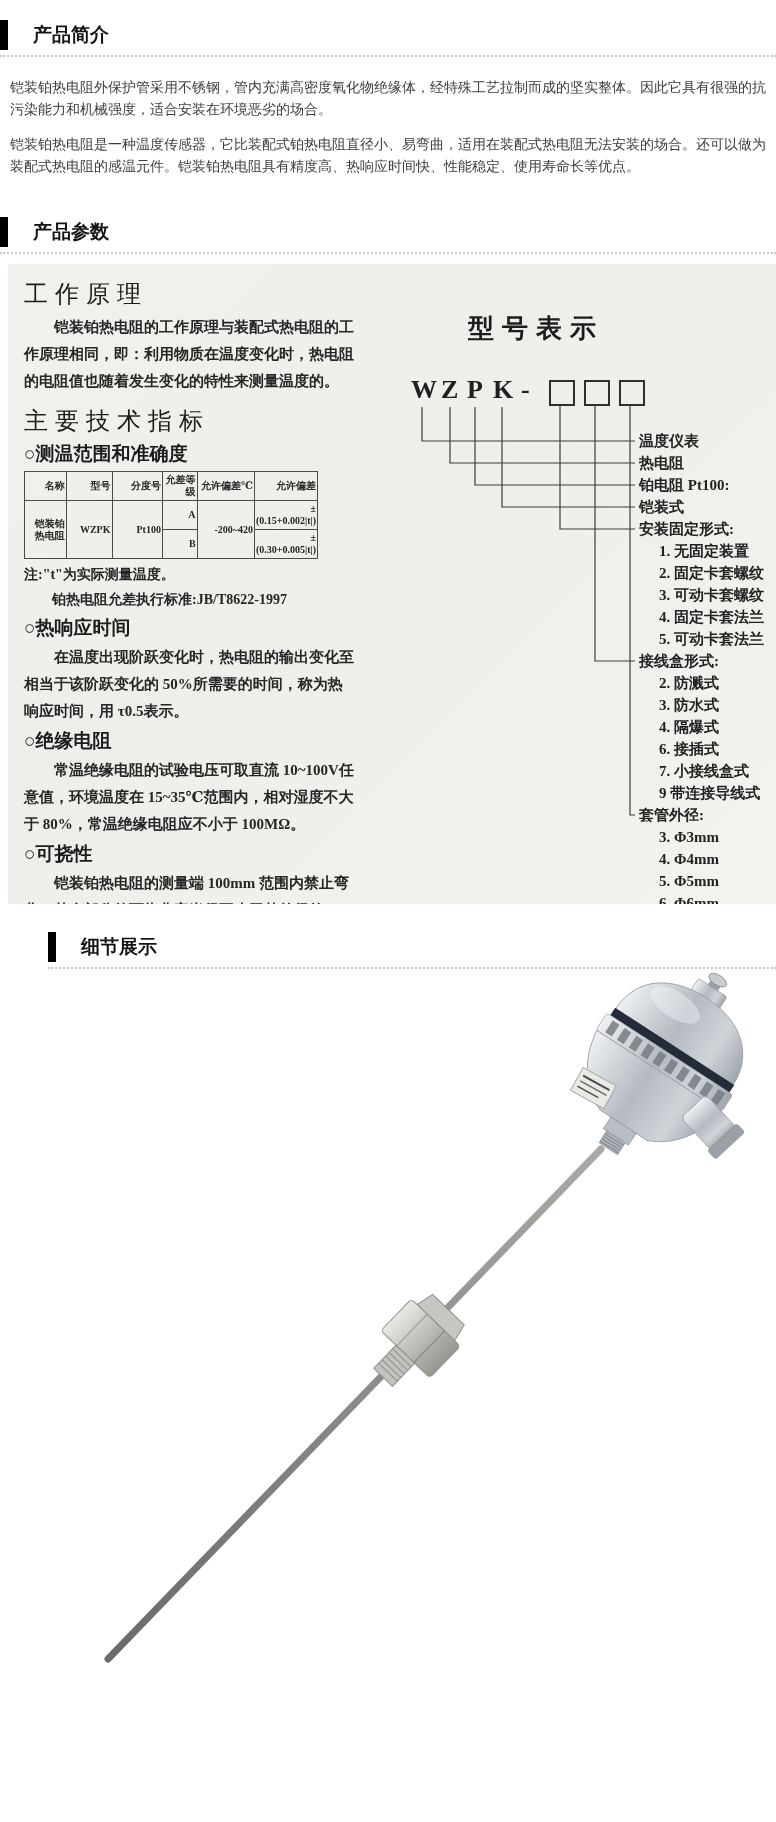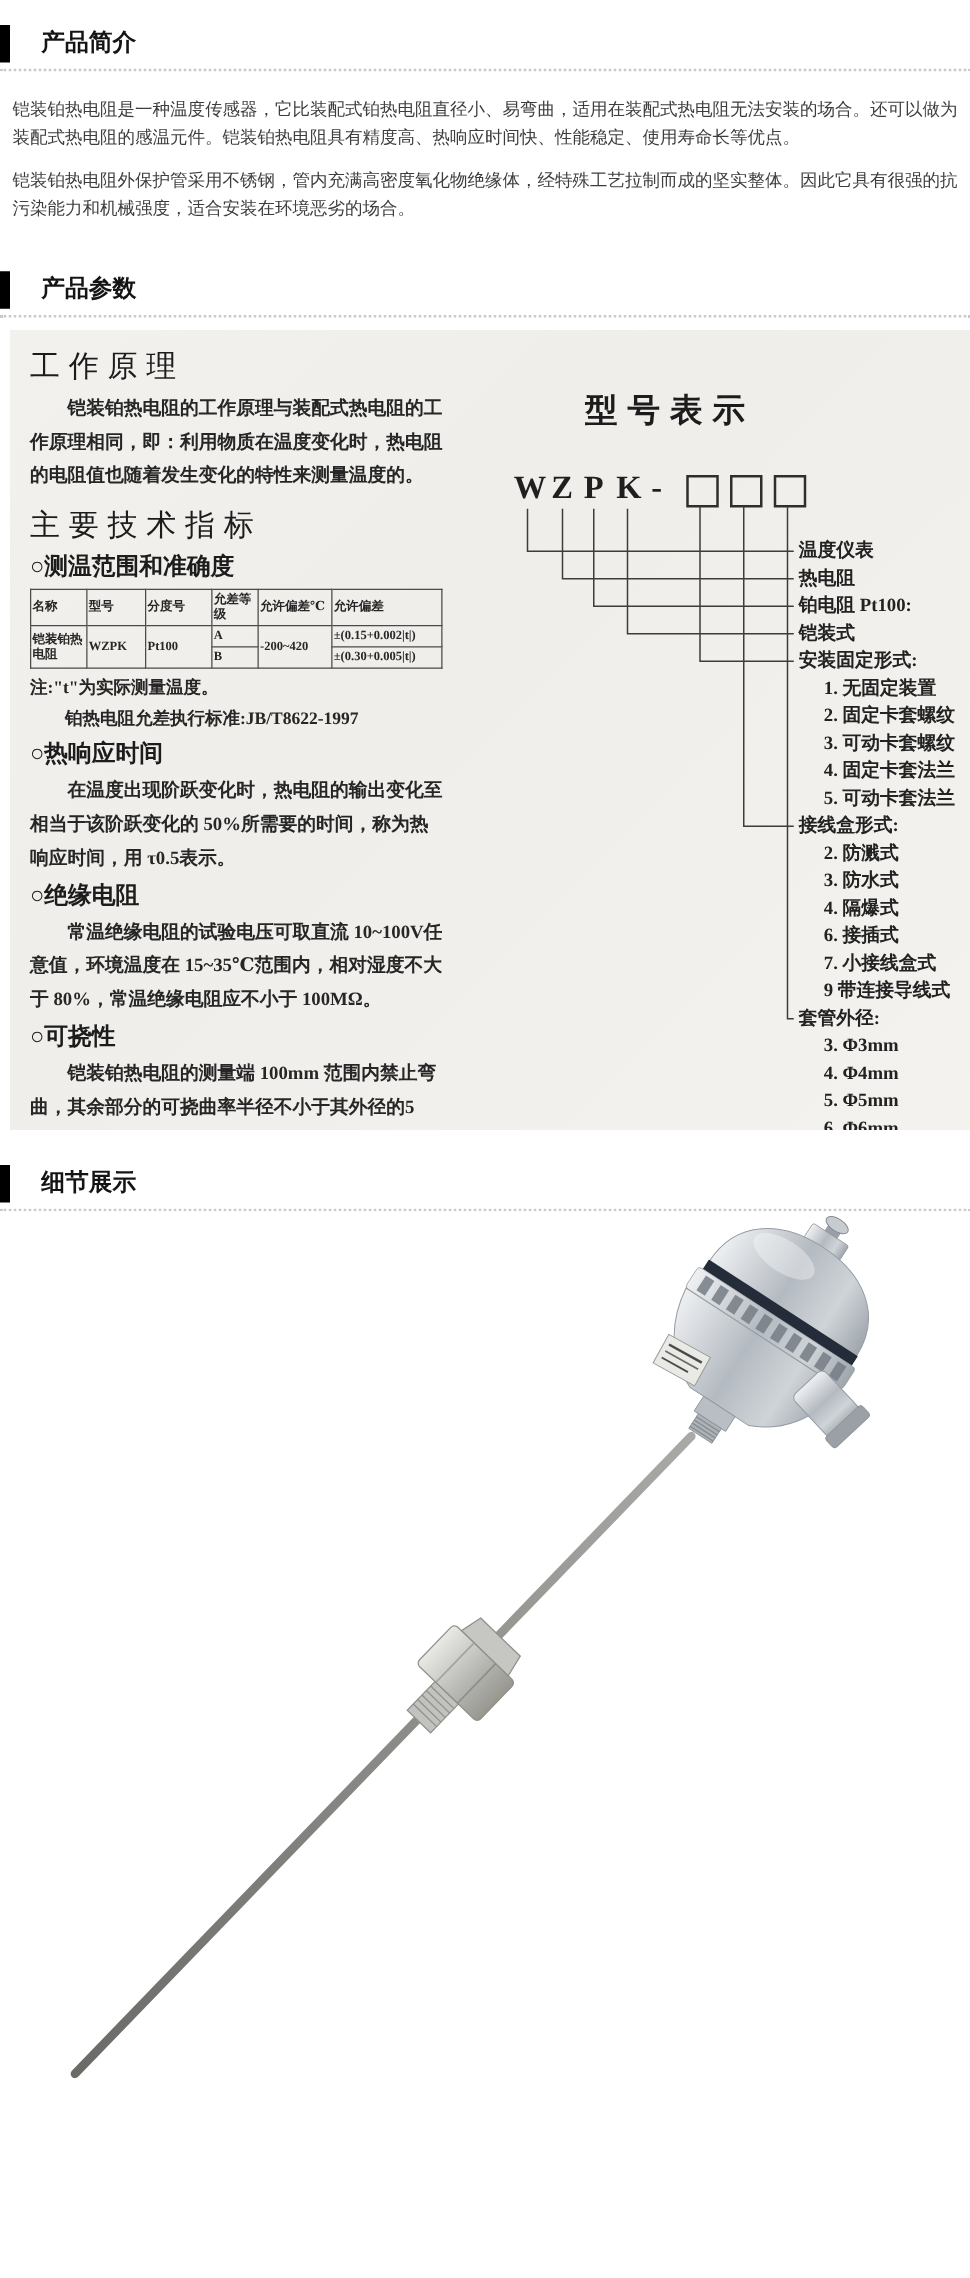--- a/index.html
+++ b/index.html
@@ -18,22 +18,22 @@
   .scan { position:relative; margin:10px 0 0 8px; width:768px; height:640px;
           background:linear-gradient(135deg,#f2f1ee 0%,#efeeeb 40%,#f3f2ef 100%);
           font-family:"Liberation Serif","DejaVu Serif",serif; color:#262626; overflow:hidden; }
   .scan-left { position:absolute; left:16px; top:8px; width:330px; }
   .scan h3.big { font-size:24px; letter-spacing:7px; font-weight:400; margin:6px 0 4px 0; line-height:32px; color:#1c1c1c;}
   .scan h4.sub { font-size:19px; font-weight:700; margin:3px 0; line-height:26px; color:#1c1c1c;}
   .scan p.body { font-size:15px; font-weight:600; line-height:27px; margin:2px 0; text-indent:2em; }
   .scan p.note { font-size:14px; font-weight:600; line-height:24px; margin:1px 0; }
   .scan p.note.ind { text-indent:2em; }
 
-  table.spec { border-collapse:collapse; width:330px; margin:4px 0 4px 0;
-               font-size:10px; font-weight:600; text-align:left; }
+  table.spec { border-collapse:collapse; width:294px; margin:4px 0 4px 0;
+               font-size:10px; font-weight:600; text-align:right; }
   table.spec td,table.spec th { border:1px solid #4a4a4a; padding:2px 1px; line-height:12px; }
 
   .scan-right { position:absolute; left:355px; top:0; width:413px; height:640px;margin-top:31px; }
   .scan-right svg.lines { position:absolute; left:0; top:0; pointer-events:none; }
   .model-head { position:absolute; left:105px; top:16px; font-size:26px; letter-spacing:8px;
                 font-weight:700; color:#1c1c1c; }
   .code-letter { position:absolute; top:80px; font-size:26px; font-weight:600; line-height:30px; color:#1f1f1f;}
   .code-box { position:absolute; top:85px; width:22px; height:22px; border:2px solid #2e2e2e; background:transparent; }
   .label-stack { position:absolute; left:276px; top:135px; width:136px;
                  font-size:15px; font-weight:600; line-height:22px; color:#222; }
@@ -43,22 +43,22 @@
   .photo { position:relative; width:776px; height:746px; background:#ffffff; }
   .photo svg { position:absolute; left:0; top:0; }
 </style>
 </head>
 <body>
 
 <div class="section">
   <div class="sec-head">产品简介</div>
   <div class="dotted"></div>
   <div class="intro-text">
+    <p>铠装铂热电阻外保护管采用不锈钢，管内充满高密度氧化物绝缘体，经特殊工艺拉制而成的坚实整体。因此它具有很强的抗污染能力和机械强度，适合安装在环境恶劣的场合。</p>
     <p>铠装铂热电阻是一种温度传感器，它比装配式铂热电阻直径小、易弯曲，适用在装配式热电阻无法安装的场合。还可以做为装配式热电阻的感温元件。铠装铂热电阻具有精度高、热响应时间快、性能稳定、使用寿命长等优点。</p>
-    <p>铠装铂热电阻外保护管采用不锈钢，管内充满高密度氧化物绝缘体，经特殊工艺拉制而成的坚实整体。因此它具有很强的抗污染能力和机械强度，适合安装在环境恶劣的场合。</p>
   </div>
 </div>
 
 <div class="section" style="margin-top:40px;">
   <div class="sec-head">产品参数</div>
   <div class="dotted"></div>
 
   <div class="scan">
 
     <div class="scan-left">
@@ -151,21 +151,21 @@
         <div>套管外径:</div>
         <div class="item">3. Φ3mm</div>
         <div class="item">4. Φ4mm</div>
         <div class="item">5. Φ5mm</div>
         <div class="item">6. Φ6mm</div>
       </div>
     </div>
   </div>
 </div>
 
-<div class="section" style="margin-top:28px;">
+<div class="section" style="margin-top:28px;padding-left:48px;">
   <div class="sec-head">细节展示</div>
   <div class="dotted"></div>
 
   <div class="photo">
     <svg width="776" height="746" viewBox="0 0 776 746">
       <defs>
         <linearGradient id="gSilver" x1="0" y1="0" x2="1" y2="0">
           <stop offset="0" stop-color="#eef0f2"></stop>
           <stop offset="0.45" stop-color="#b4bac1"></stop>
           <stop offset="0.75" stop-color="#cfd4d8"></stop>

